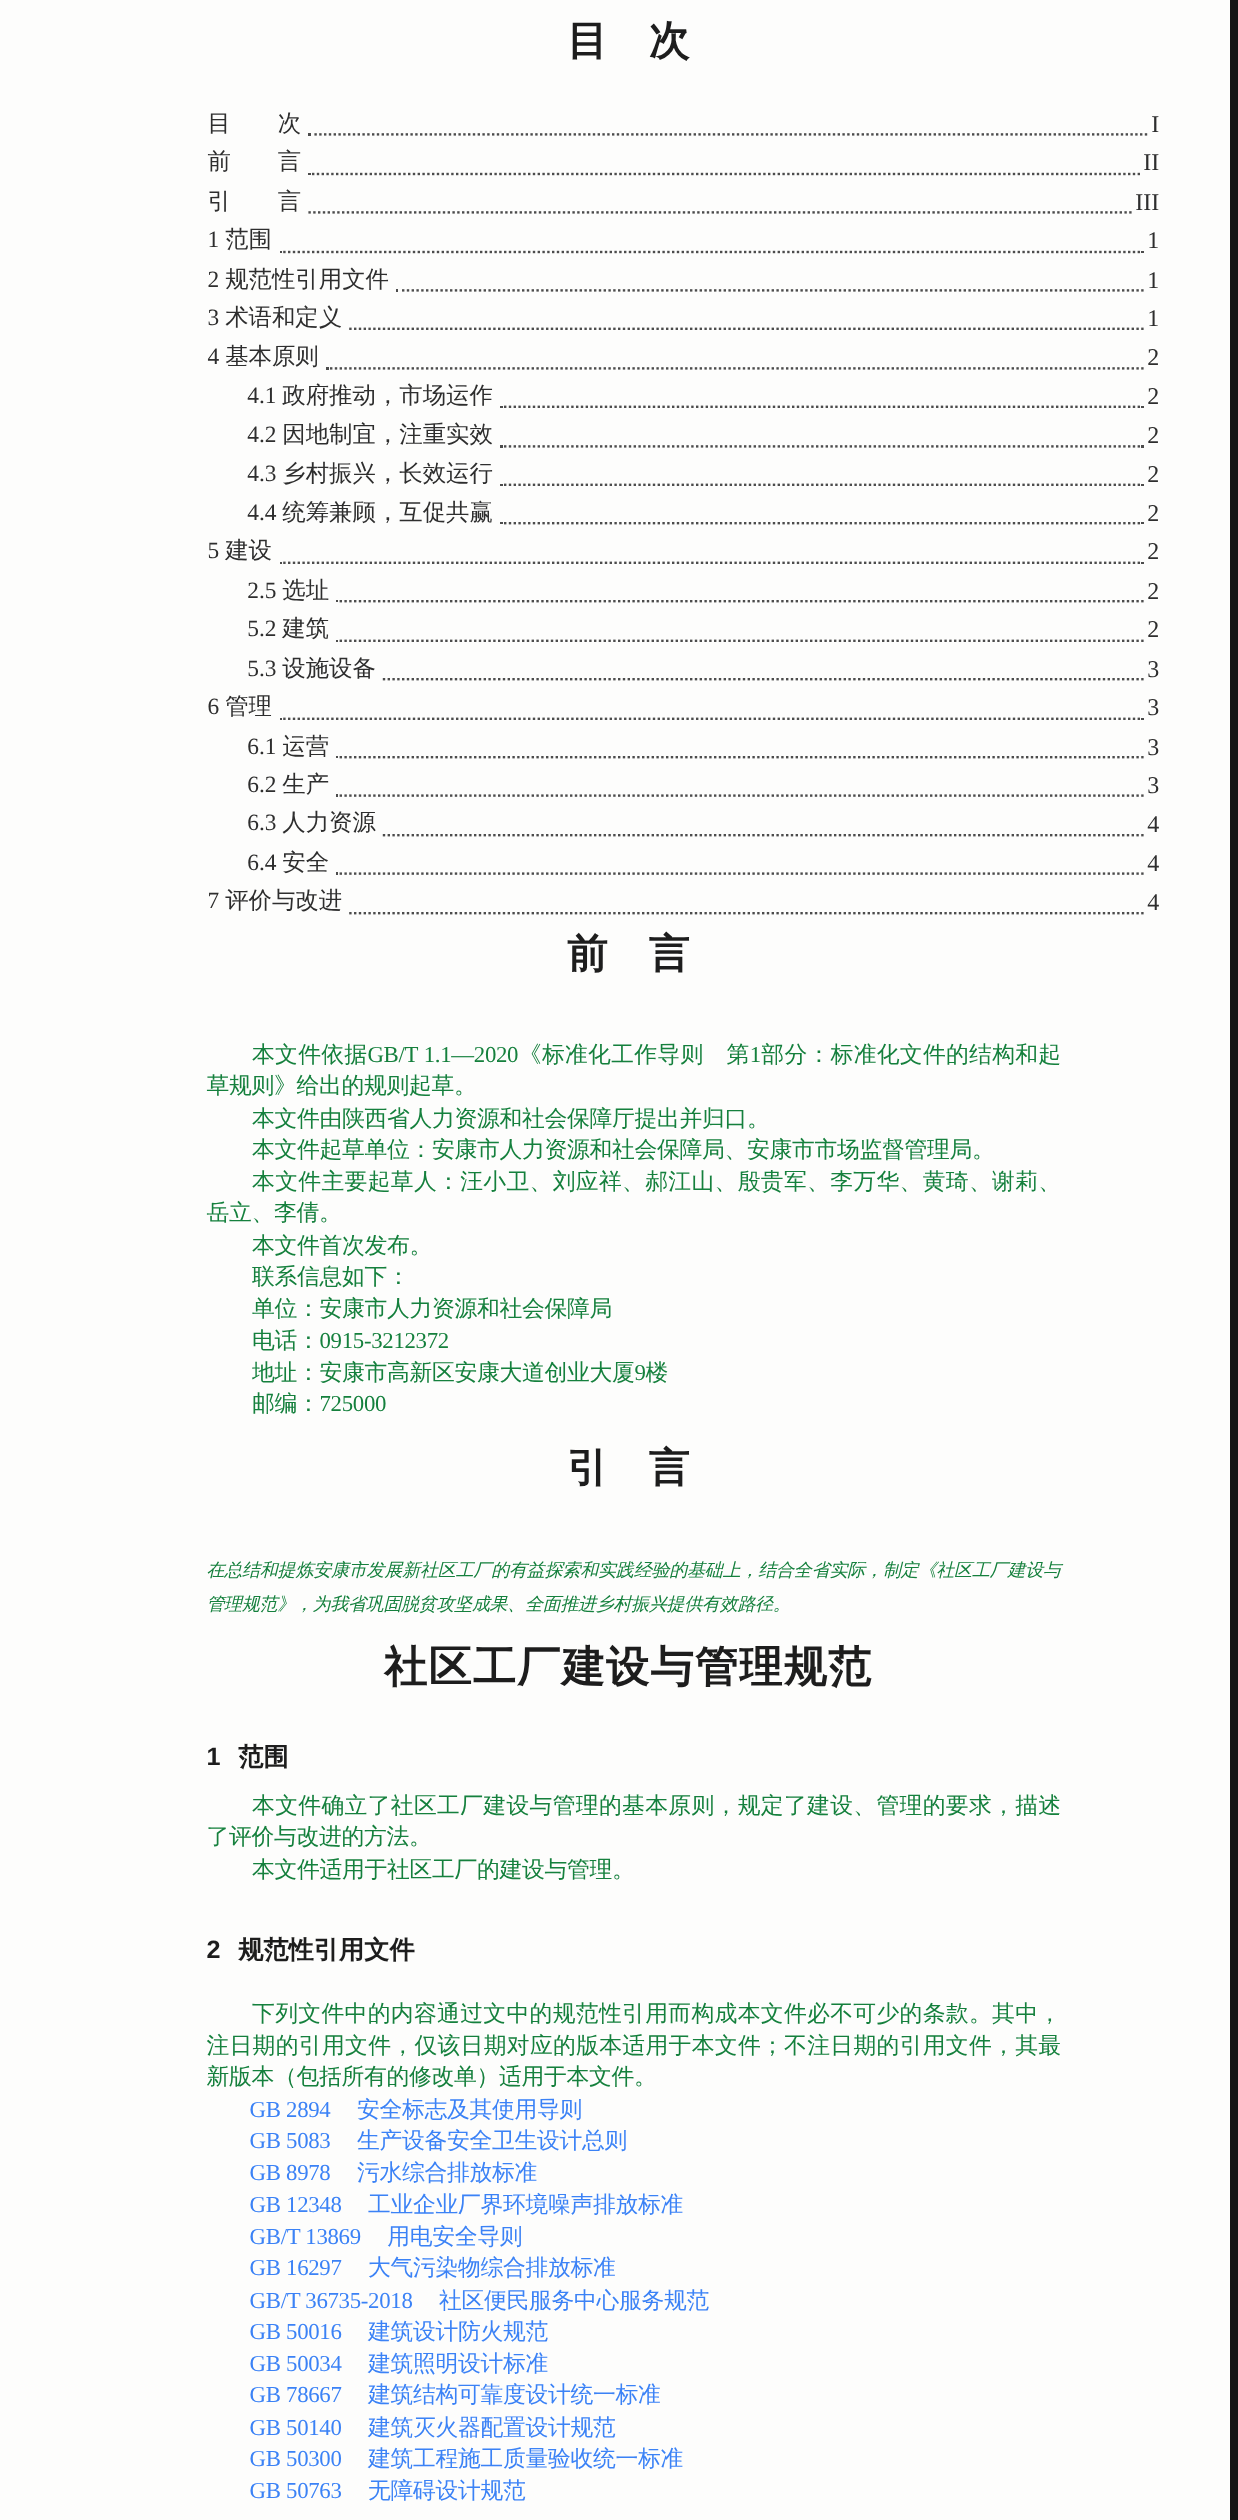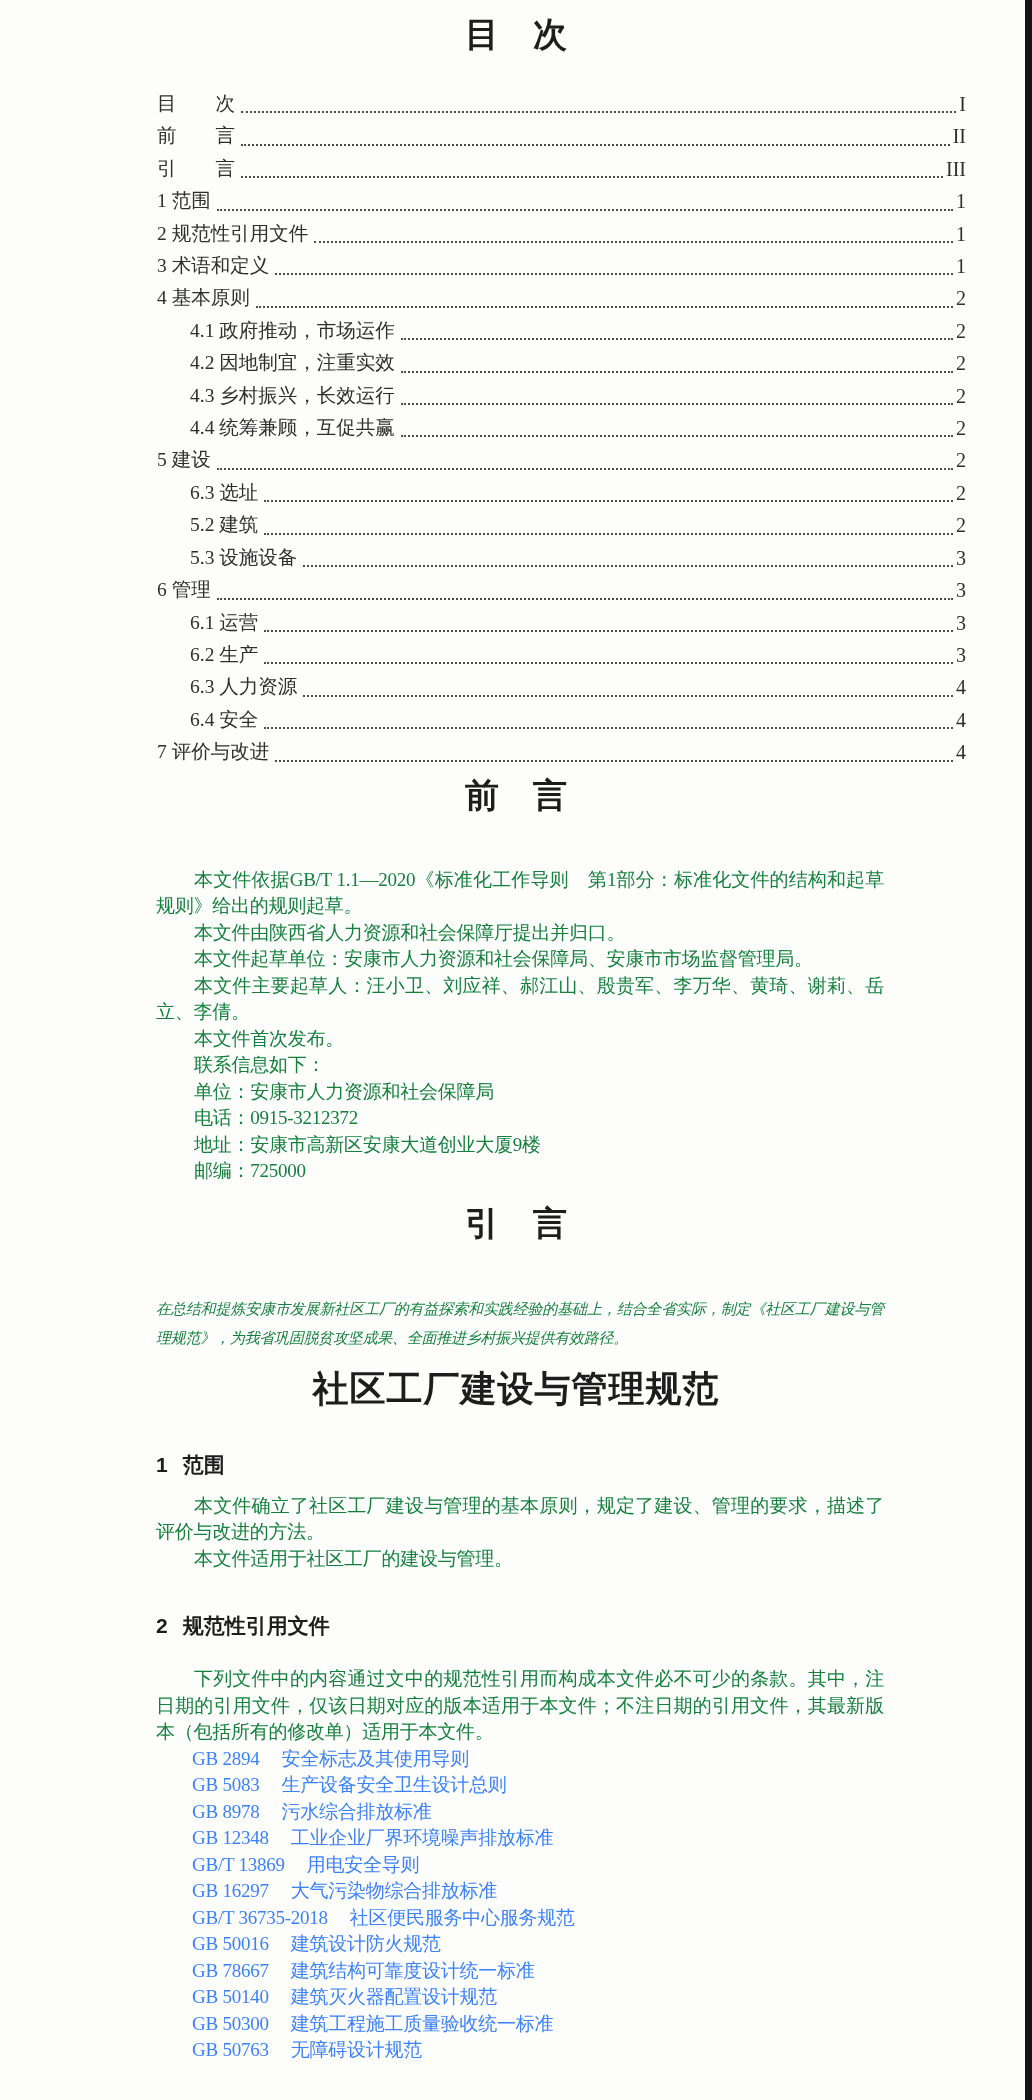--- a/index.html
+++ b/index.html
@@ -6,20 +6,21 @@
   html, body { margin: 0; padding: 0; background: #ffffff; }
 
   .page {
     position: relative;
     width: 1032px;
     height: 2100px;
     background: #fdfdfc;
     overflow: hidden;
     color: #2e2e2e;
     font-family: "Liberation Serif", "DejaVu Serif", serif;
+    padding-left: 16px;
   }
 
   .scan-edge {
     position: absolute;
     top: 0;
     right: 0;
     width: 7px;
     height: 100%;
     background: #151515;
   }
@@ -182,21 +183,21 @@
         <span class="toc-page">2</span>
       </div>
 
       <div class="toc-row">
         <span class="toc-label">5 建设</span>
         <span class="toc-dots"></span>
         <span class="toc-page">2</span>
       </div>
 
       <div class="toc-row sub">
-        <span class="toc-label">6.3 选址</span>
+        <span class="toc-label">2.5 选址</span>
         <span class="toc-dots"></span>
         <span class="toc-page">2</span>
       </div>
 
       <div class="toc-row sub">
         <span class="toc-label">5.2 建筑</span>
         <span class="toc-dots"></span>
         <span class="toc-page">2</span>
       </div>
 
@@ -322,20 +323,23 @@
       </p>
 
       <p class="ref-line">
         <span class="ref-code">GB/T 36735-2018</span><span class="ref-title">社区便民服务中心服务规范</span>
       </p>
 
       <p class="ref-line">
         <span class="ref-code">GB 50016</span><span class="ref-title">建筑设计防火规范</span>
       </p>
 
+      <p class="ref-line">
+        <span class="ref-code">GB 50034</span><span class="ref-title">建筑照明设计标准</span>
+      </p>
 
       <p class="ref-line">
         <span class="ref-code">GB 78667</span><span class="ref-title">建筑结构可靠度设计统一标准</span>
       </p>
 
       <p class="ref-line">
         <span class="ref-code">GB 50140</span><span class="ref-title">建筑灭火器配置设计规范</span>
       </p>
 
       <p class="ref-line">

